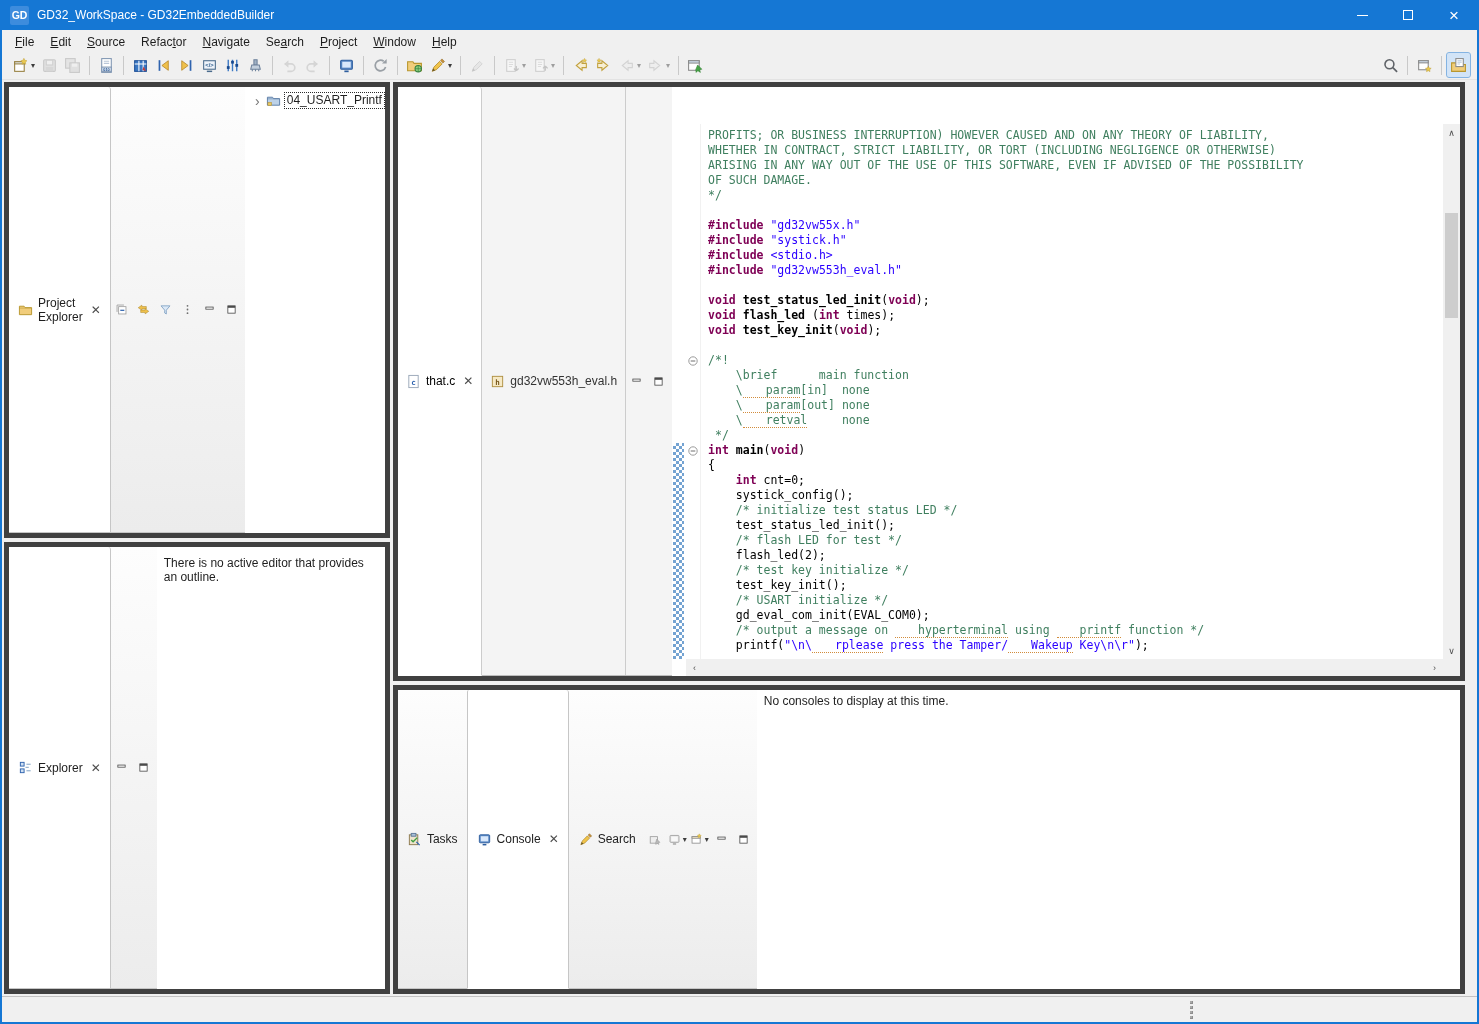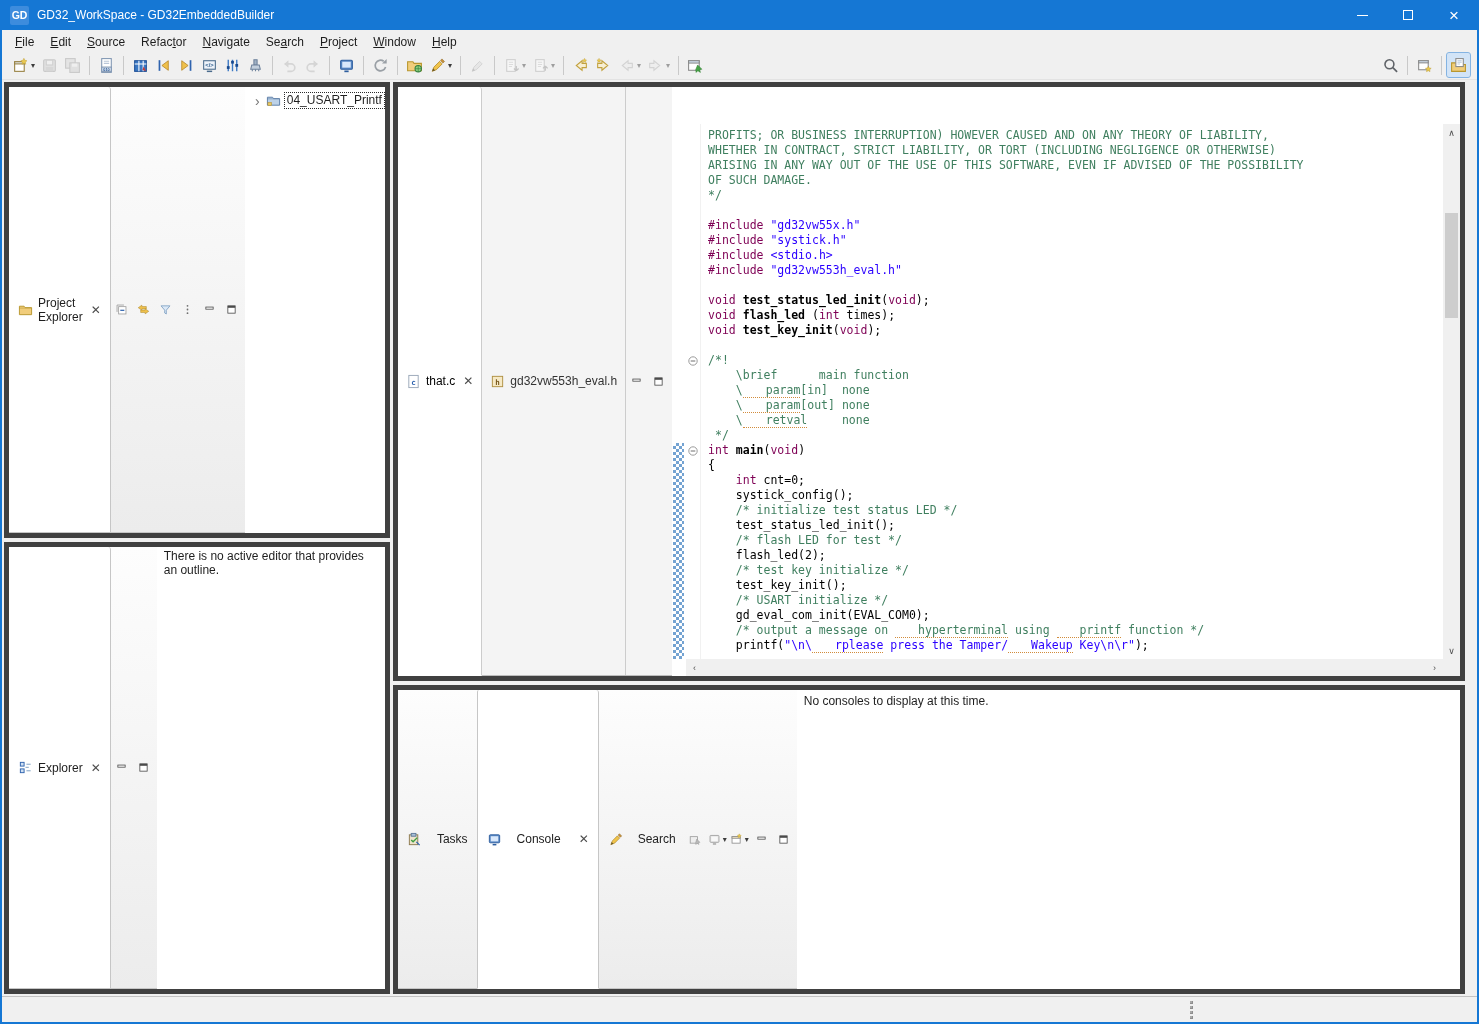--- a/index.html
+++ b/index.html
@@ -43,52 +43,52 @@
   .tab-close{font-size:12px;color:#4c4c4c;margin-left:3px;line-height:1;}
   .view-actions{margin-left:auto;display:flex;align-items:center;padding-right:3px;gap:1px;}
   .va-btn{width:21px;height:21px;display:flex;align-items:center;justify-content:center;}
   .va-btn svg{width:13px;height:13px;}
   #pe-view{flex:0 0 456px;}
   #outline-view{flex:1;}
   .pe-body{flex:1;padding-top:4px;overflow:hidden;}
   .tree-row{display:flex;align-items:center;height:19px;padding-left:7px;gap:3px;}
   .twisty{color:#767676;font-size:14px;width:11px;text-align:center;line-height:1;}
   .tree-label{border:1px dotted #2b2b2b;padding:0 2px;line-height:15px;}
-  .outline-body{flex:1;padding:2px 7px;}
+  .outline-body{flex:1;padding:9px 7px;}
   
   #editor-view{flex:0 0 599px;}
   .etabs{flex:0 0 25px;background:#f4f4f4;border-bottom:1px solid #bcbcbc;display:flex;align-items:stretch;}
   .etab{display:flex;align-items:center;gap:5px;padding:0 8px;color:#333;border-right:1px solid #cccccc;}
   .etab.active{background:#fff;margin-bottom:-1px;border-bottom:1px solid #fff;color:#000;border-top-right-radius:3px;}
   .ebody{flex:1;position:relative;background:#fff;min-height:0;margin-top:37px;}
   .ruler{position:absolute;left:0;top:0;bottom:17px;width:14px;background:#fff;}
   .range-hatch{position:absolute;left:1px;width:11px;top:319px;bottom:0;background-color:#fff;
     background-image:linear-gradient(45deg,#74a3d2 25%,transparent 25%,transparent 75%,#74a3d2 75%),
       linear-gradient(45deg,#74a3d2 25%,transparent 25%,transparent 75%,#74a3d2 75%);
     background-size:6px 6px;background-position:0 0,3px 3px;}
   .foldcol{position:absolute;left:14px;top:0;bottom:17px;width:15px;background:#fff;border-right:1px solid #f1f1f1;}
   .fold-marker{position:absolute;left:2px;width:10px;height:10px;}
   .code{position:absolute;left:30px;top:0;right:17px;bottom:17px;overflow:hidden;padding:4px 0 0 6px;
     font-family:"DejaVu Sans Mono","Liberation Mono",monospace;font-size:11.5px;line-height:15px;white-space:pre;color:#000;}
   .cl{height:15px;}
   .tk-cmt{color:#3F7F5F;}
-  .tk-kw{color:#7F0055;font-weight:normal;}
+  .tk-kw{color:#7F0055;font-weight:bold;}
   .tk-str{color:#2A00FF;}
   .tk-pl{color:#000;}
   .tk-fn{color:#000;font-weight:bold;}
   .sq{border-bottom:1px dotted #d28c3c;padding-left:23px;}
   .vscroll{position:absolute;right:0;top:0;bottom:17px;width:17px;background:#f0f0f0;}
   .sarrow{position:absolute;width:17px;height:17px;display:flex;align-items:center;justify-content:center;
     color:#4f4f4f;font-size:9px;}
   .vthumb{position:absolute;left:2px;right:2px;top:89px;height:105px;background:#cdcdcd;}
   .hscroll{position:absolute;left:14px;right:17px;bottom:0;height:17px;background:#f0f0f0;}
   .corner{position:absolute;right:0;bottom:0;width:17px;height:17px;background:#f0f0f0;}
   
   #console-view{flex:1;}
-  .ctab{display:flex;align-items:center;gap:15px;padding:0 9px;color:#222;}
+  .ctab{display:flex;align-items:center;gap:5px;padding:0 9px;color:#222;}
   .ctab.active{background:#fff;border-left:1px solid #c6c6c6;border-right:1px solid #c6c6c6;
     margin-bottom:-1px;border-bottom:1px solid #fff;border-top-right-radius:3px;border-top-left-radius:2px;}
   .console-body{flex:1;padding:4px 7px;}
   
   .statusbar{flex:0 0 26px;background:#f0f0f0;border-top:1px solid #c2c2c2;position:relative;}
   .sb-handle{position:absolute;left:1188px;top:4px;display:flex;flex-direction:column;gap:2px;}
   .sb-dot{width:3px;height:3px;background:#a8a8a8;border-right:1px solid #8d8d8d;border-bottom:1px solid #8d8d8d;}
 </style>
 </head>
 <body>

